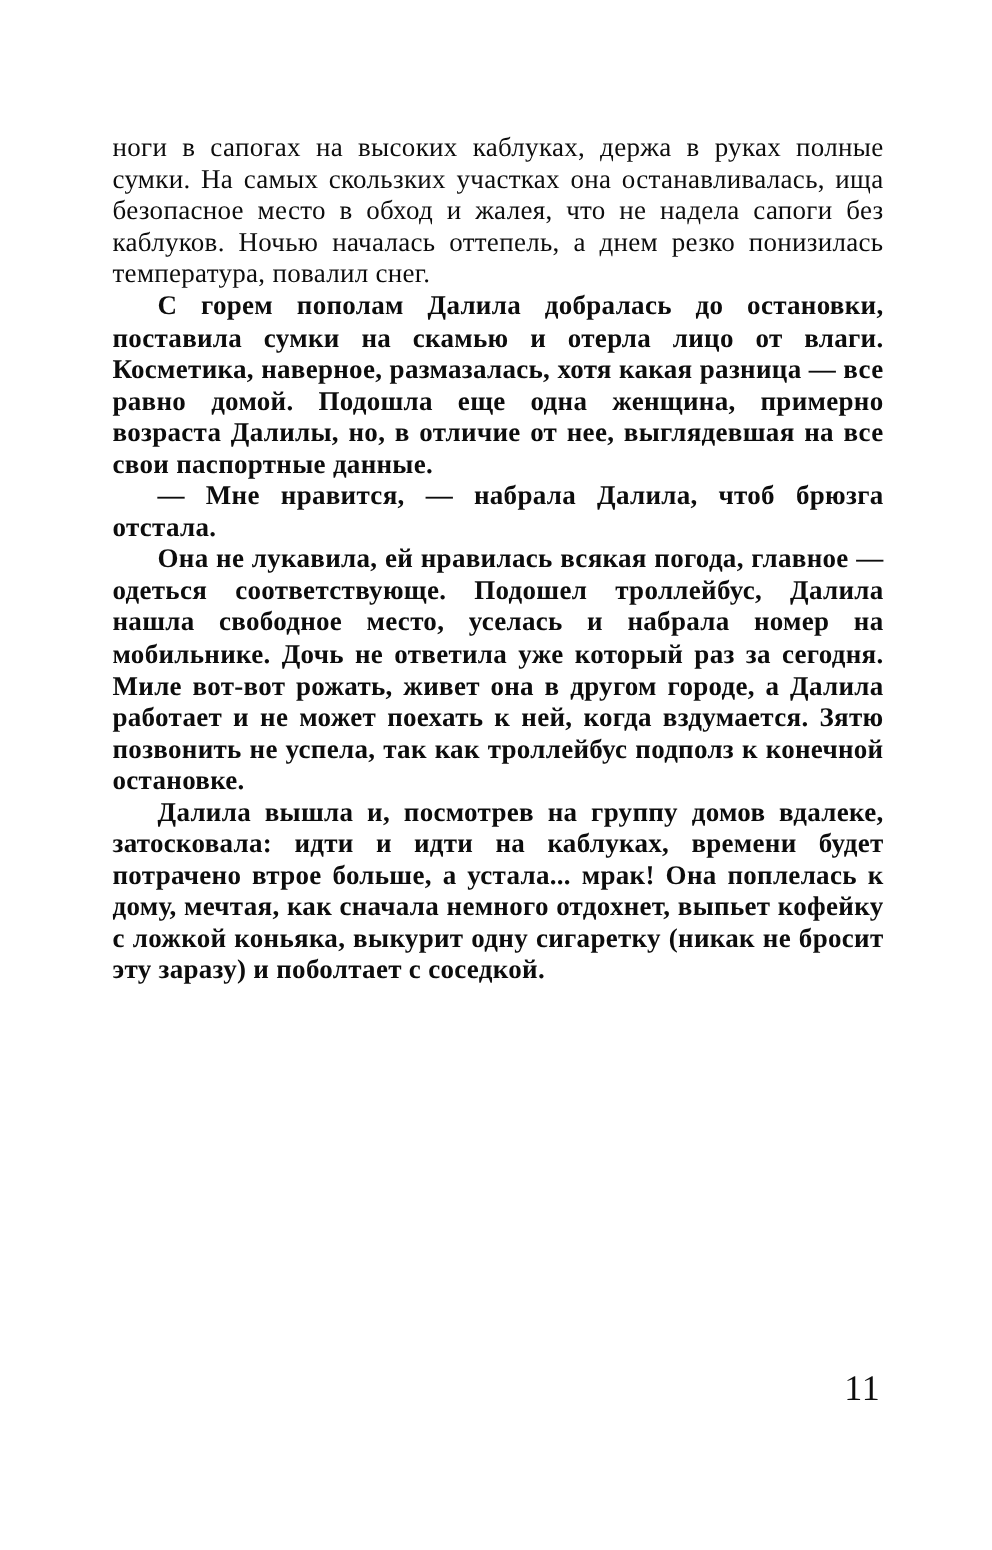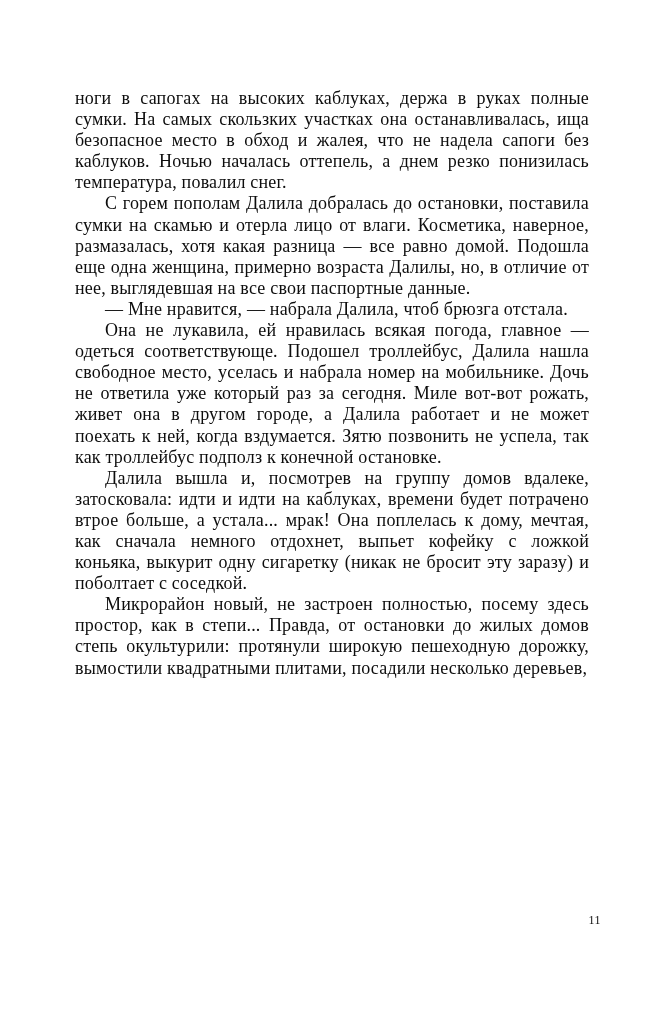--- a/index.html
+++ b/index.html
@@ -26,35 +26,35 @@
     letter-spacing: 0.2px;
   }
   p.para {
     margin: 0;
     text-align: justify;
     hyphens: auto;
     -webkit-hyphens: auto;
   }
   p.para.indent {
     text-indent: 30px;
+    font-weight: bold;
   }
   .page-number {
     position: absolute;
-    right: 60px;
+    right: 74px;
     top: 913px;
-    font-size: 12px;
+    font-size: 24px;
     letter-spacing: 0.5px;
   }
 </style>
 </head>
 <body>
 
 <div class="book-page">
   <div class="text-block">
       <p class="para" lang="ru">ноги в сапогах на высоких каблуках, держа в руках полные сумки. На самых скользких участках она останавливалась, ища безопасное место в обход и жалея, что не надела сапоги без каблуков. Ночью началась оттепель, а днем резко понизилась температура, повалил снег.</p>
       <p class="para indent" lang="ru">С горем пополам Далила добралась до остановки, поставила сумки на скамью и отерла лицо от влаги. Косметика, наверное, размазалась, хотя какая разница — все равно домой. Подошла еще одна женщина, примерно возраста Далилы, но, в отличие от нее, выглядевшая на все свои паспортные данные.</p>
       <p class="para indent" lang="ru">— Мне нравится, — набрала Далила, чтоб брюзга отстала.</p>
       <p class="para indent" lang="ru">Она не лукавила, ей нравилась всякая погода, главное — одеться соответствующе. Подошел троллейбус, Далила нашла свободное место, уселась и набрала номер на мобильнике. Дочь не ответила уже который раз за сегодня. Миле вот-вот рожать, живет она в другом городе, а Далила работает и не может поехать к ней, когда вздумается. Зятю позвонить не успела, так как троллейбус подполз к конечной остановке.</p>
       <p class="para indent" lang="ru">Далила вышла и, посмотрев на группу домов вдалеке, затосковала: идти и идти на каблуках, времени будет потрачено втрое больше, а устала... мрак! Она поплелась к дому, мечтая, как сначала немного отдохнет, выпьет кофейку с ложкой коньяка, выкурит одну сигаретку (никак не бросит эту заразу) и поболтает с соседкой.</p>
-      <p class="para indent" lang="ru">Микрорайон новый, не застроен полностью, посему здесь простор, как в степи... Правда, от остановки до жилых домов степь окультурили: протянули широкую пешеходную дорожку, вымостили квадратными плитами, посадили несколько деревьев,</p>
     </div>
   <div class="page-number">11</div>
 </div>
 
 </body></html>

